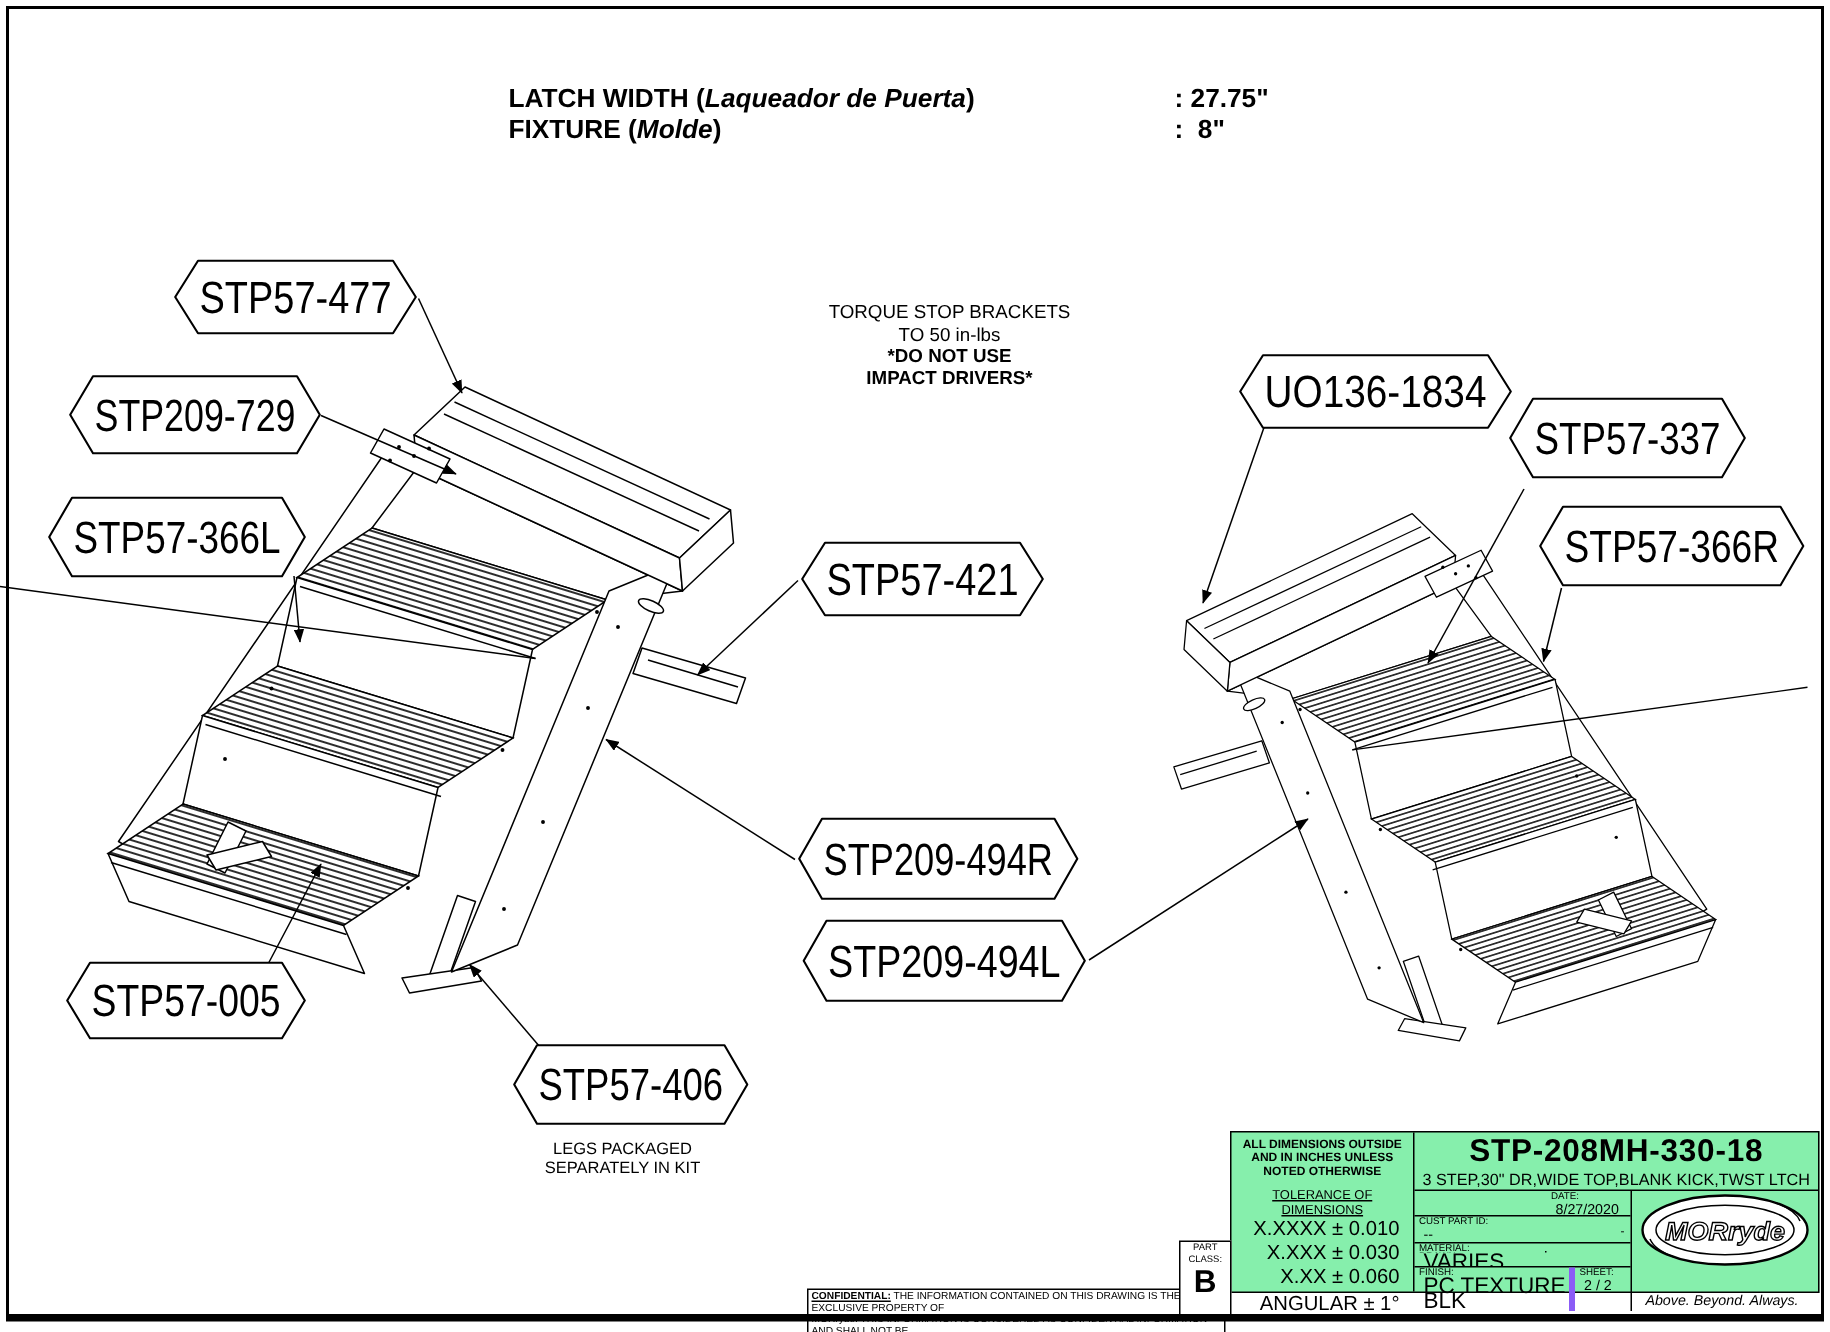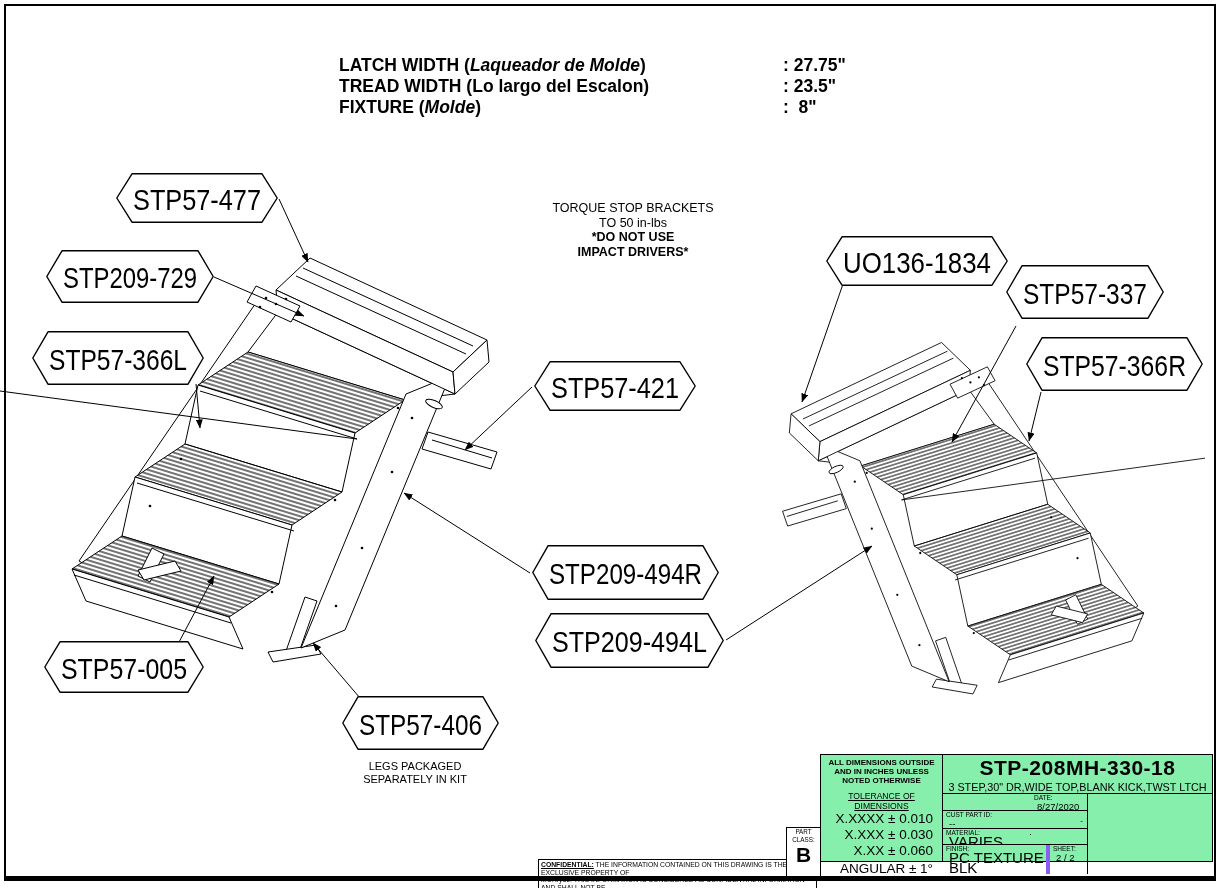--- a/index.html
+++ b/index.html
@@ -157,26 +157,22 @@
     <line class="leader" x1="530" y1="573" x2="404" y2="493"></line>
     <line class="leader" x1="726" y1="640" x2="872" y2="546"></line>
     <line class="leader" x1="843" y1="284" x2="802" y2="402"></line>
     <line class="leader" x1="1016" y1="326" x2="952" y2="442"></line>
     <line class="leader" x1="1041" y1="392" x2="1029" y2="441"></line>
   </g>
 </svg>
 
 <div class="specs">
   <div class="spec-row">
-    <span class="spec-label"><span>LATCH WIDTH (</span><span class="it">Laqueador de Molde</span><span>)</span></span>
+    <span class="spec-label"><span>LATCH WIDTH (</span><span class="it">Laqueador de Puerta</span><span>)</span></span>
     <span class="spec-value">: 27.75"</span>
-  </div>
-  <div class="spec-row">
-    <span class="spec-label"><span>TREAD WIDTH (</span><span>Lo largo del Escalon</span><span>)</span></span>
-    <span class="spec-value">: 23.5"</span>
   </div>
   <div class="spec-row">
     <span class="spec-label"><span>FIXTURE (</span><span class="it">Molde</span><span>)</span></span>
     <span class="spec-value">:  8"</span>
   </div>
 </div>
 
 <div class="torque">
   <div>TORQUE STOP BRACKETS</div>
   <div>TO 50 in-lbs</div>
@@ -281,20 +277,30 @@
           <div class="cell finish">
             <span class="lab">FINISH:</span>
             <span class="val big">PC TEXTURE BLK</span>
           </div>
           <div class="cell sheet">
             <span class="lab">SHEET:</span>
             <span class="val">2 / 2</span>
           </div>
         </div>
       </div>
+      <div class="logo-cell">
+        <svg width="124" height="52" viewBox="0 0 124 52" style="position:absolute;left:0;top:1px;">
+          <ellipse cx="62" cy="25" rx="55" ry="23" fill="#fff" stroke="#000" stroke-width="1.6"></ellipse>
+          <ellipse cx="62" cy="25" rx="46" ry="16.5" fill="#fff" stroke="#000" stroke-width="1"></ellipse>
+          <path d="M12,31 a52,21 0 0 0 16,12" fill="none" stroke="#000" stroke-width="1"></path>
+          <path d="M112,19 a52,21 0 0 0 -16,-12" fill="none" stroke="#000" stroke-width="1"></path>
+          <text x="62" y="26" text-anchor="middle" dominant-baseline="central" font-style="italic" font-weight="bold" font-size="17" fill="#fff" stroke="#000" stroke-width="0.9" textLength="80" lengthAdjust="spacingAndGlyphs">MORryde</text>
+        </svg>
+        <div class="tagline">Above. Beyond. Always.</div>
+      </div>
     </div>
   </div>
 </div>
 
 <div class="pclass">
   <span class="s">PART</span>
   <span class="s">CLASS:</span>
   <span class="B">B</span>
 </div>
 

